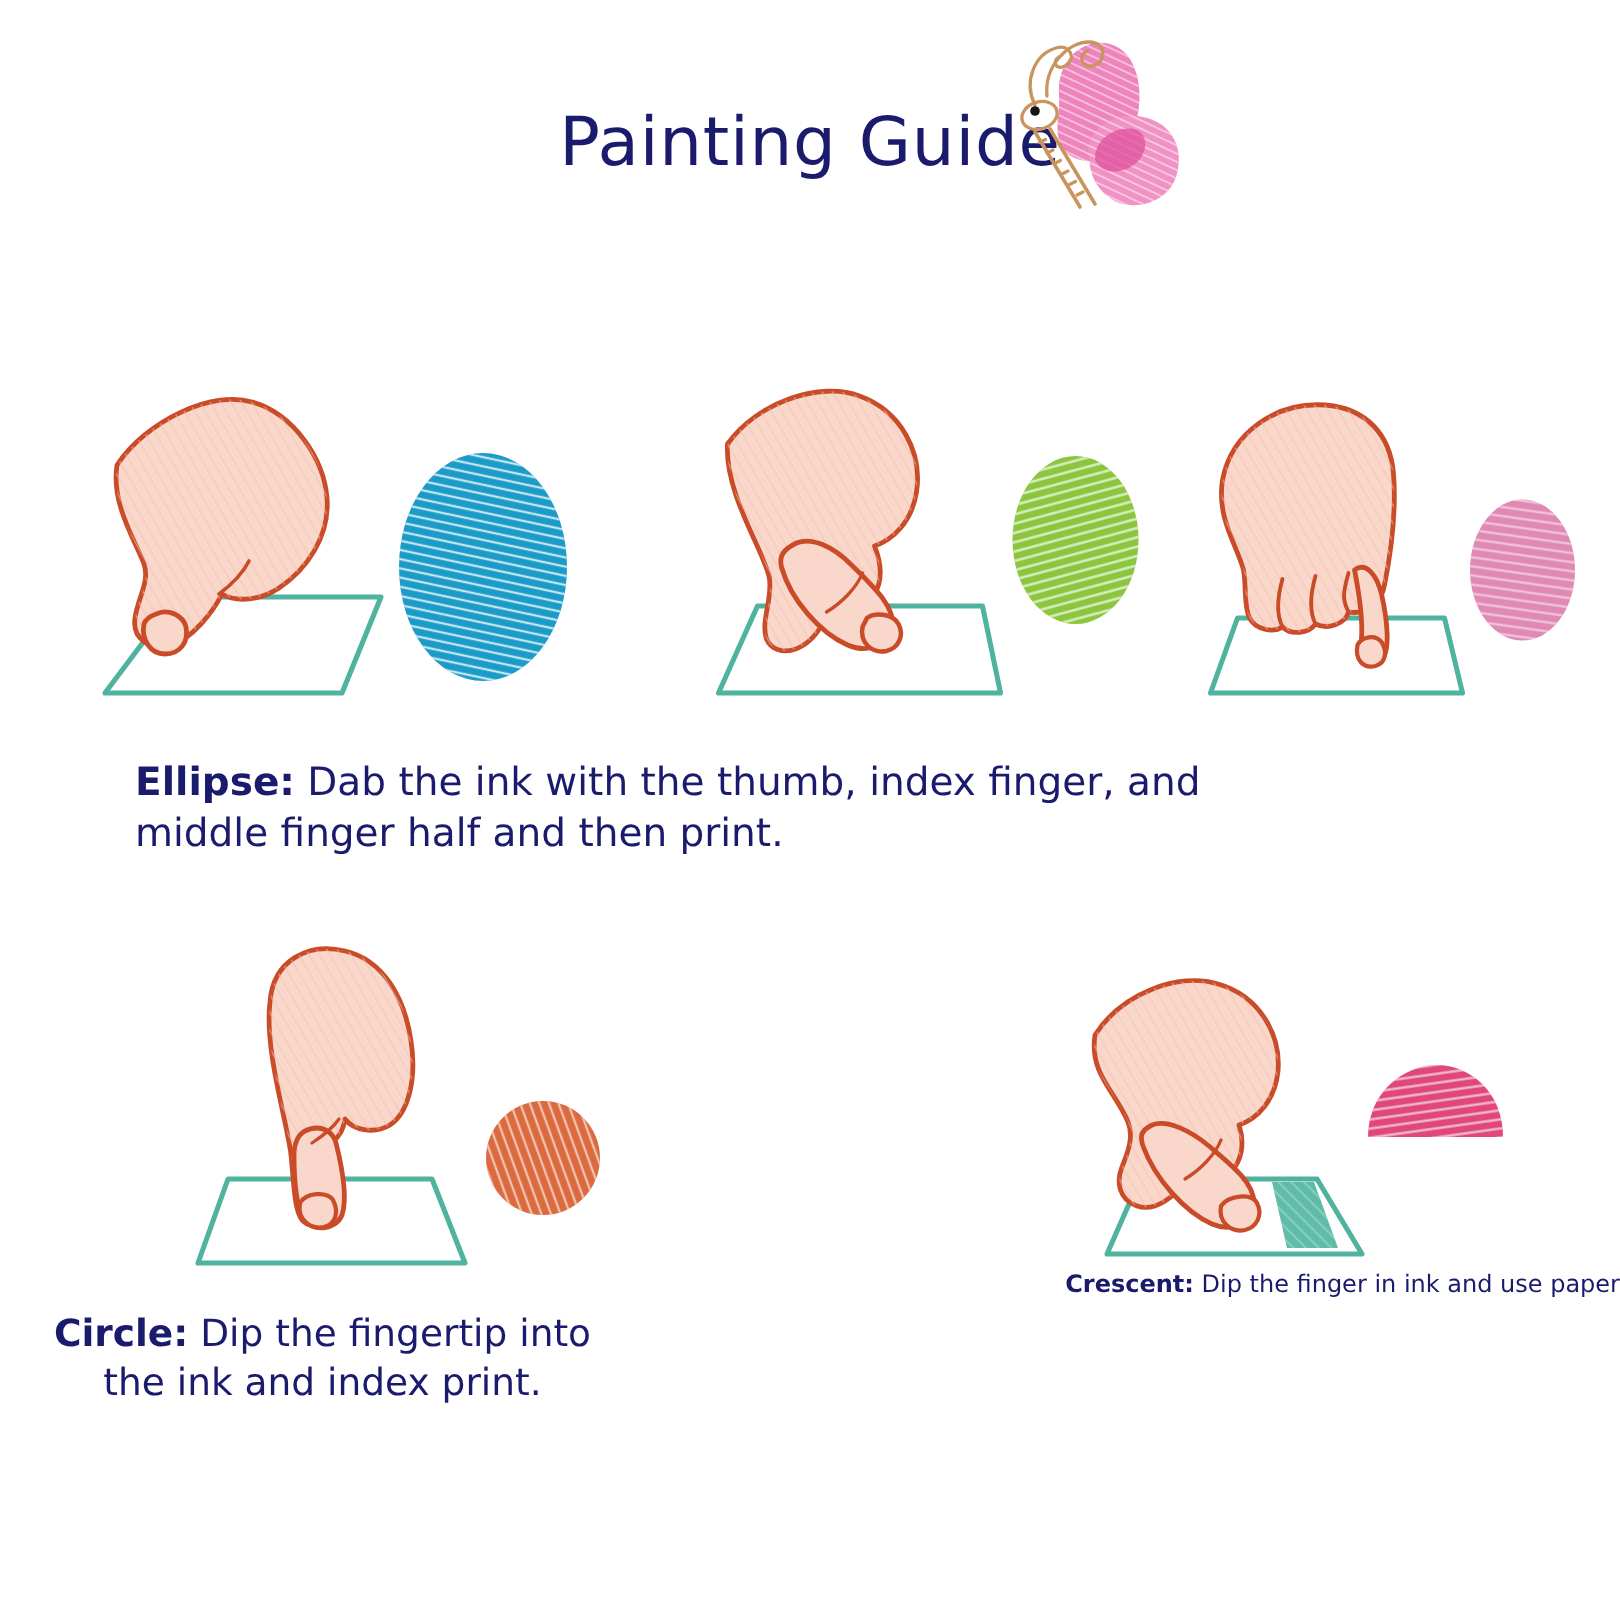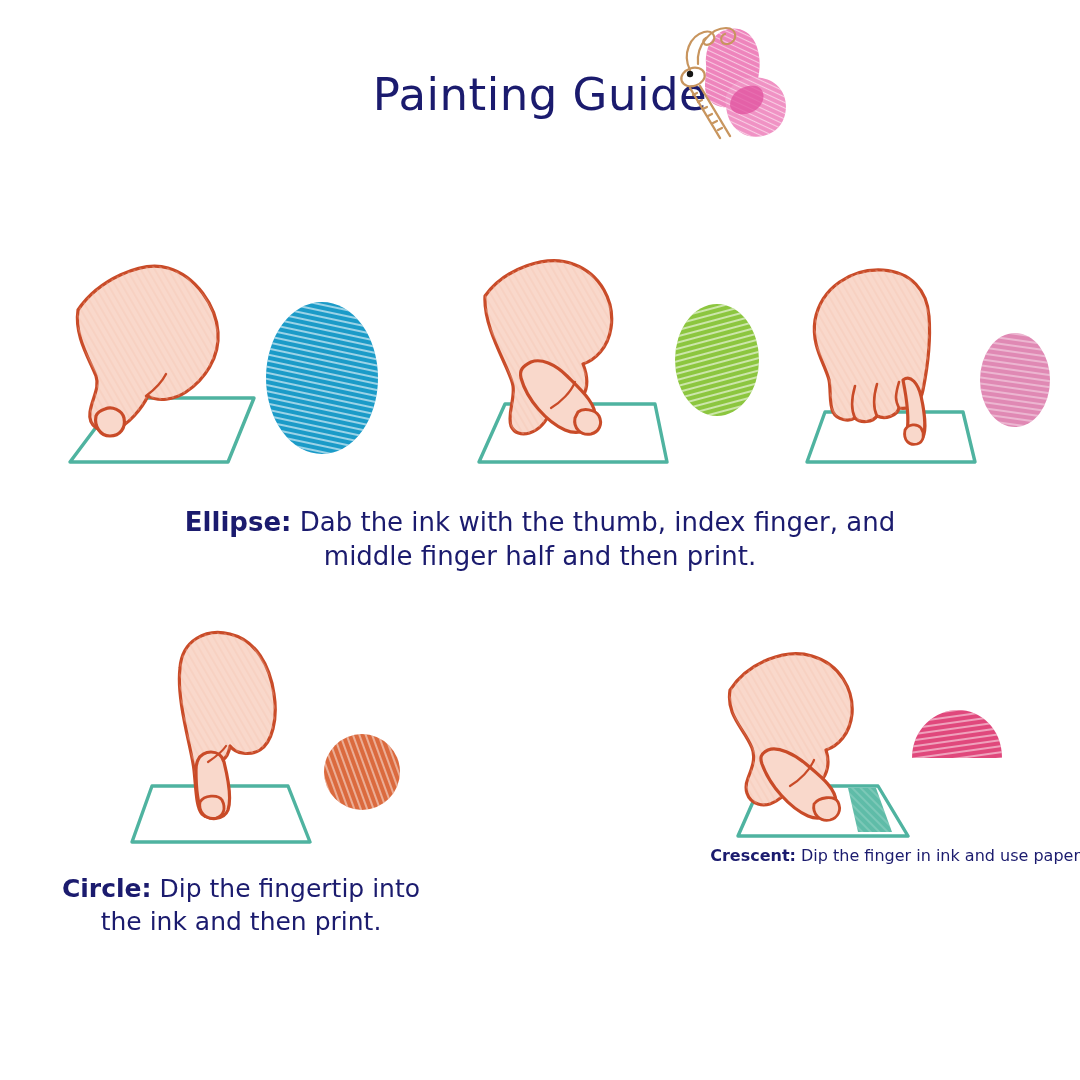--- a/index.html
+++ b/index.html
@@ -23,22 +23,22 @@
   .figure{position:absolute;}
   .fig-svg{display:block;overflow:visible;}
 
   
   .caption{
     position:absolute;color:#1b1b6e;
     font-family:"DejaVu Sans", sans-serif;
     line-height:1.32;
   }
   .caption .kw{font-weight:700;}
-  #caption-ellipse{left:90px;top:505px;width:900px;text-align:center;font-size:26px;}
-  #caption-circle{left:0px;top:872px;width:430px;text-align:center;font-size:25px;margin-left:26px;}
+  #caption-ellipse{left:90px;top:505px;width:900px;font-size:26px;}
+  #caption-circle{left:0px;top:872px;width:430px;text-align:center;font-size:25px;}
   #caption-crescent{left:425px;top:845px;width:655px;text-align:right;font-size:16px;}
   .cap-line{display:block;}
   .cap-l1{white-space:nowrap;}
 </style>
 </head>
 <body>
 
 <div class="stage">
 
   <div id="title-block">
@@ -256,21 +256,21 @@
         <path d="M212 118 C212 88 236 70 258 70 C280 70 302 88 302 118 Z" fill="url(#ridgeCrimson)"></path>
       </g>
     </svg>
   </div>
 
   <div class="caption" id="caption-circle">
     <span class="cap-line cap-l1">
       <span class="kw">Circle:</span>
       <span>Dip the fingertip into</span>
     </span>
-    <span class="cap-line">the ink and then print.</span>
+    <span class="cap-line">the ink and index print.</span>
   </div>
 
   <div class="caption" id="caption-crescent">
     <span class="cap-line cap-l1">
       <span class="kw">Crescent:</span>
       <span>Dip the finger in ink and use paper</span>
     </span>
   </div>
 
 </div>

